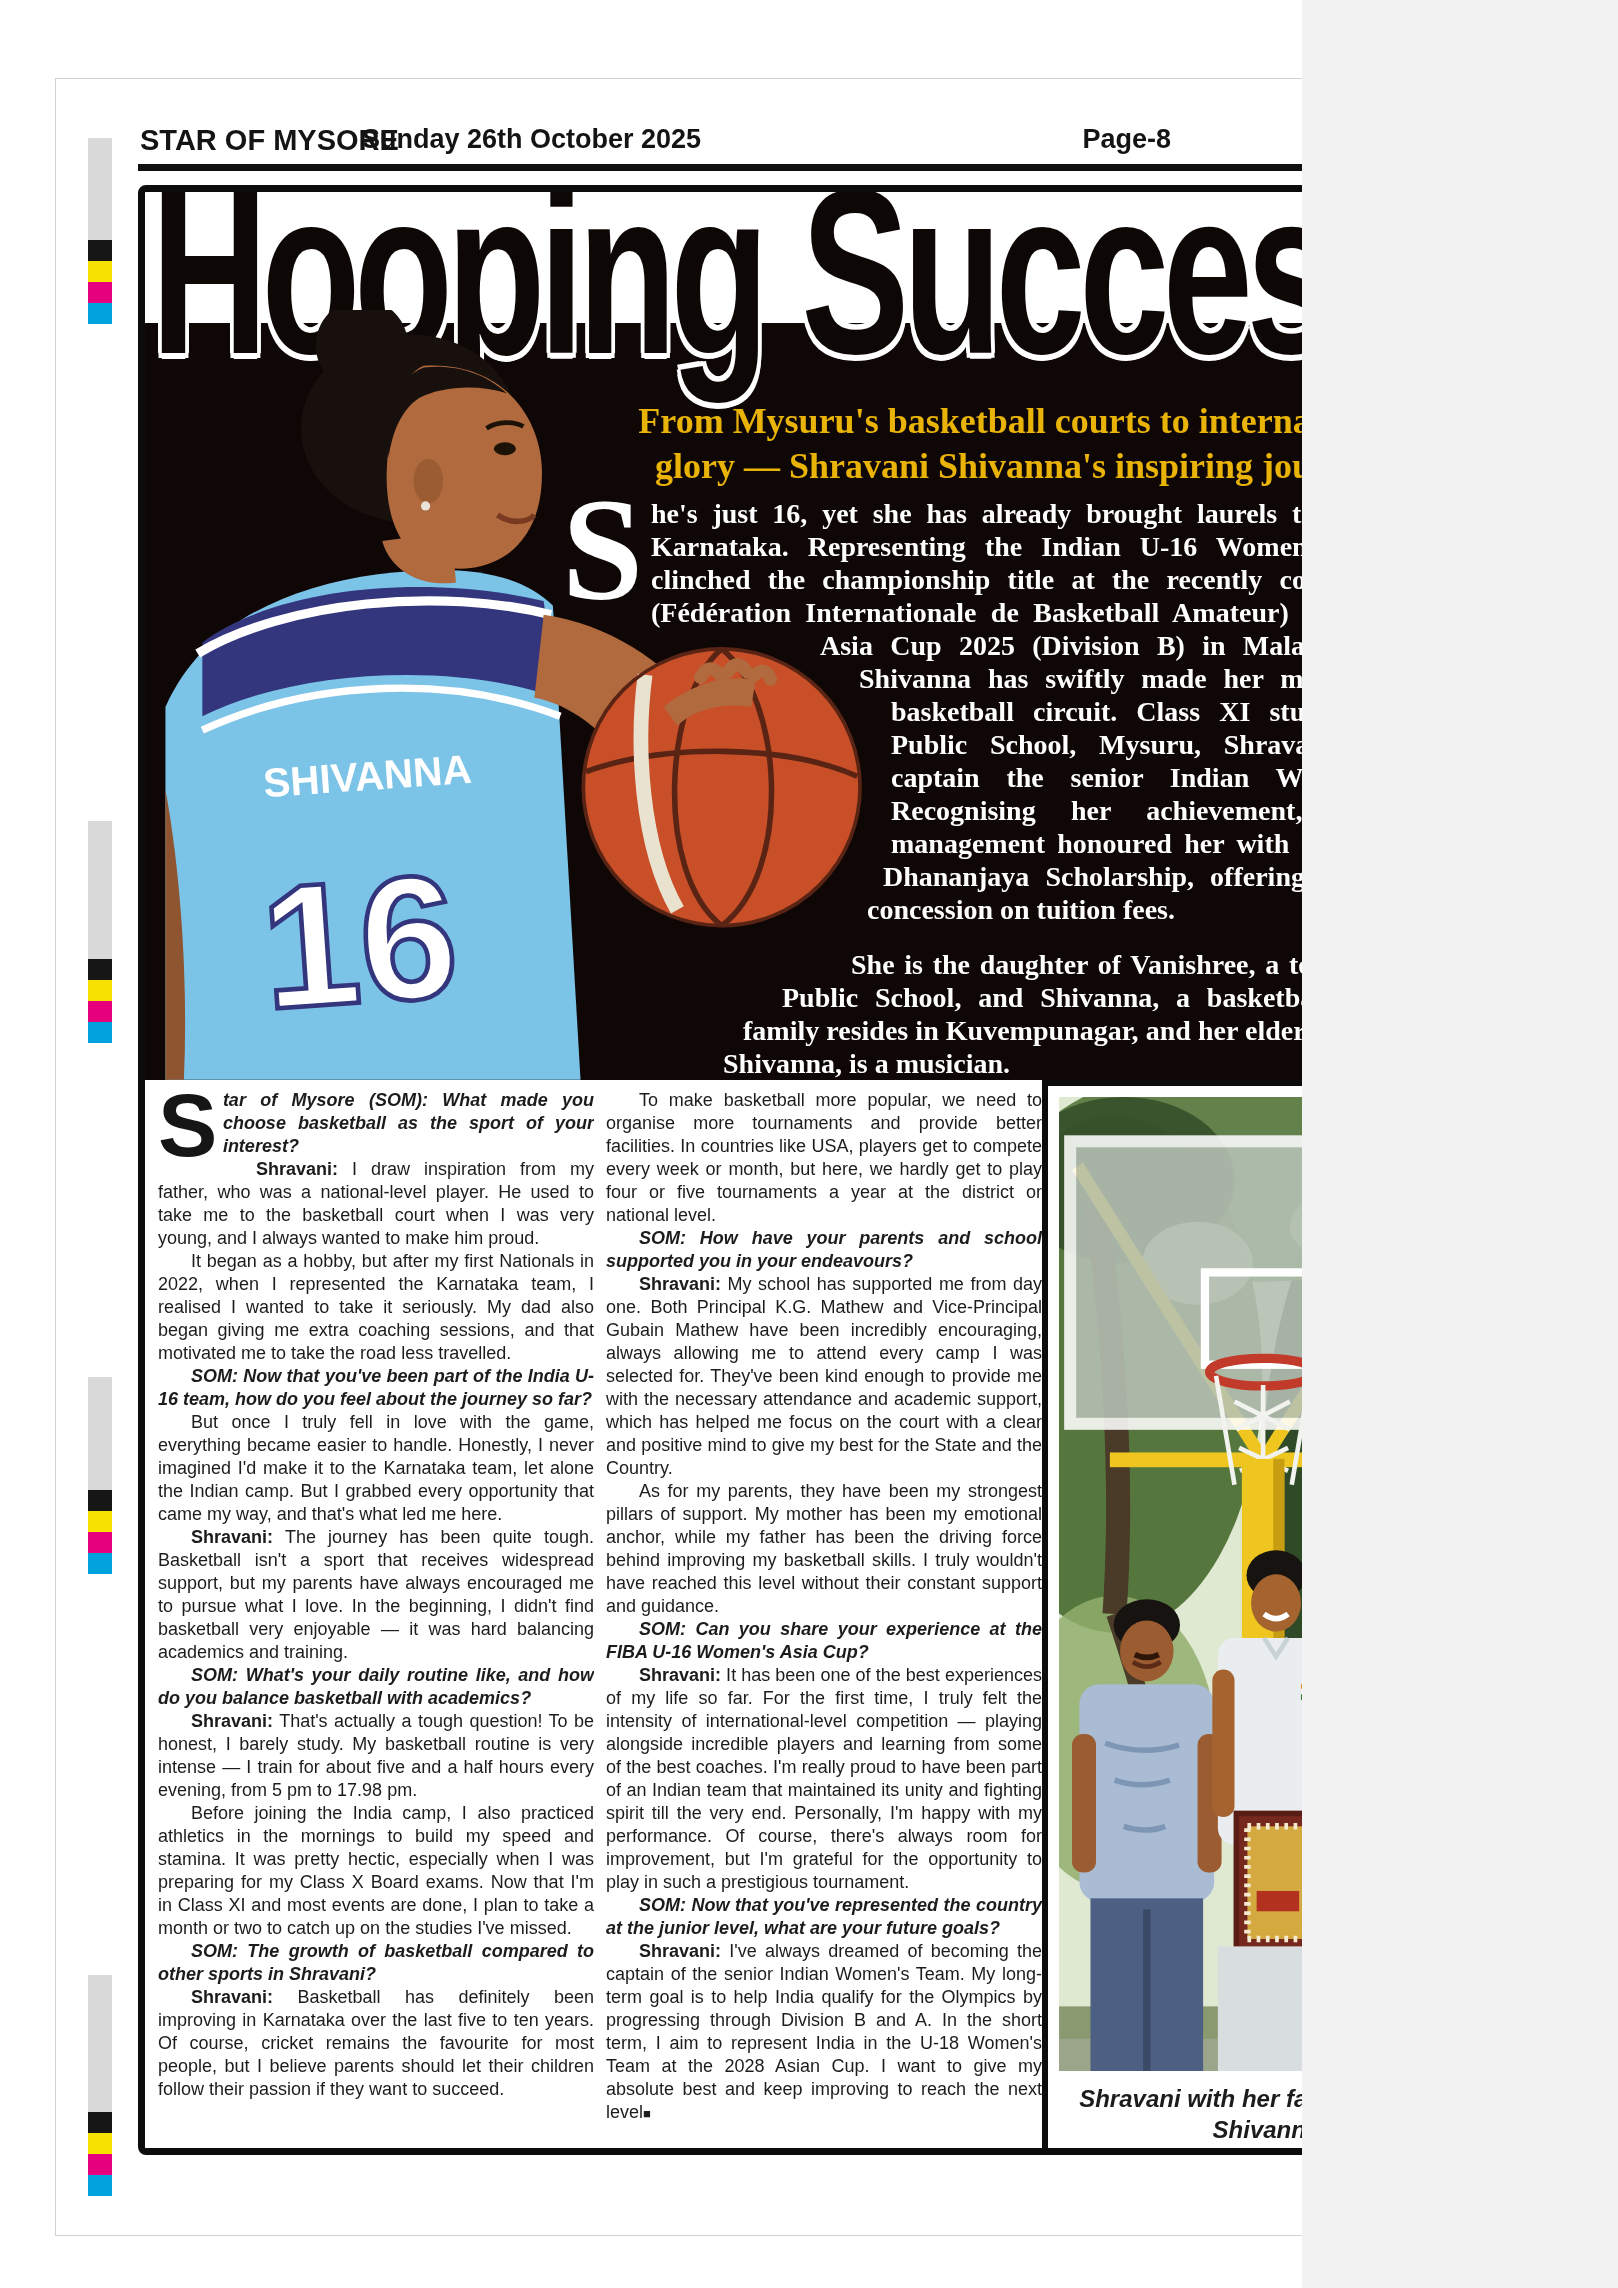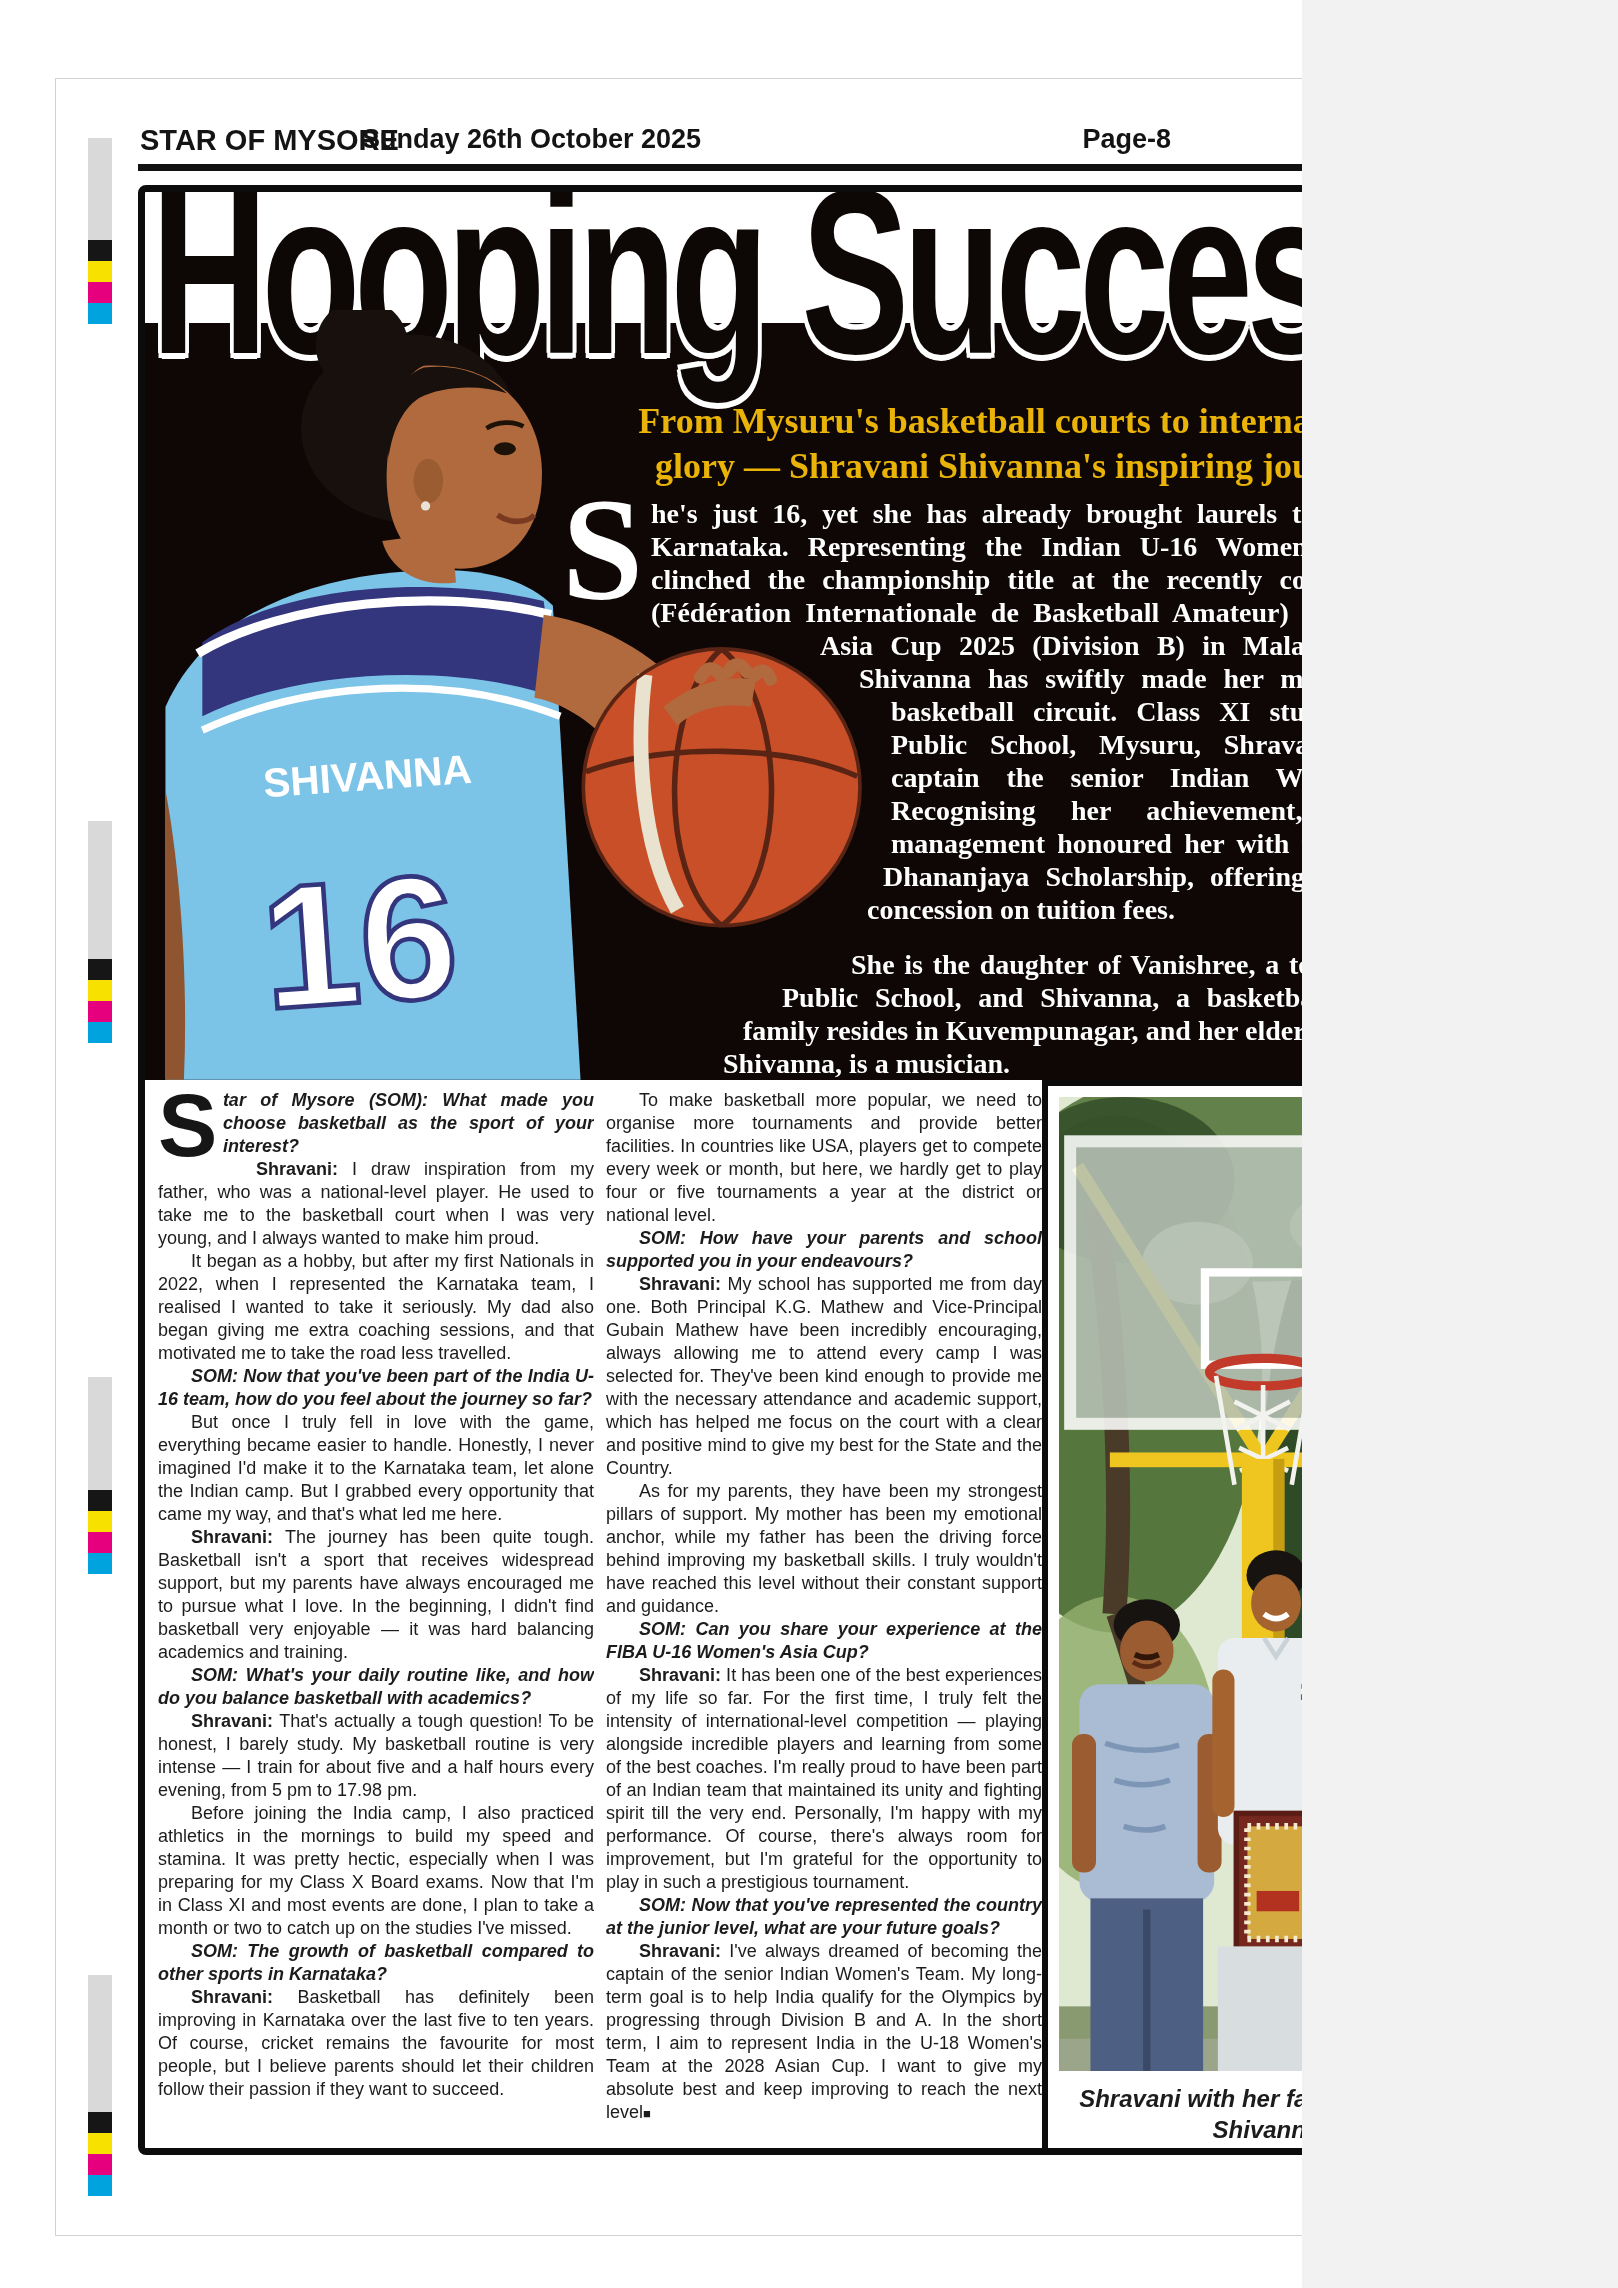--- a/index.html
+++ b/index.html
@@ -183,21 +183,21 @@
       <div class="col col1">
         <p class="leadq"><span class="dropS2">S</span><span>tar of Mysore (SOM): What made you choose basketball as the sport of your interest?</span></p>
         <p><span class="speaker">Shravani:</span><span> I draw inspiration from my father, who was a national-level player. He used to take me to the basketball court when I was very young, and I always wanted to make him proud.</span></p>
         <p>It began as a hobby, but after my first Nationals in 2022, when I represented the Karnataka team, I realised I wanted to take it seriously. My dad also began giving me extra coaching sessions, and that motivated me to take the road less travelled.</p>
         <p class="q">SOM: Now that you've been part of the India U-16 team, how do you feel about the journey so far?</p>
         <p>But once I truly fell in love with the game, everything became easier to handle. Honestly, I never imagined I'd make it to the Karnataka team, let alone the Indian camp. But I grabbed every opportunity that came my way, and that's what led me here.</p>
         <p><span class="speaker">Shravani:</span><span> The journey has been quite tough. Basketball isn't a sport that receives widespread support, but my parents have always encouraged me to pursue what I love. In the beginning, I didn't find basketball very enjoyable — it was hard balancing academics and training.</span></p>
         <p class="q">SOM: What's your daily routine like, and how do you balance basketball with academics?</p>
         <p><span class="speaker">Shravani:</span><span> That's actually a tough question! To be honest, I barely study. My basketball routine is very intense — I train for about five and a half hours every evening, from 5 pm to 17.98 pm.</span></p>
         <p>Before joining the India camp, I also practiced athletics in the mornings to build my speed and stamina. It was pretty hectic, especially when I was preparing for my Class X Board exams. Now that I'm in Class XI and most events are done, I plan to take a month or two to catch up on the studies I've missed.</p>
-        <p class="q">SOM: The growth of basketball compared to other sports in Karnataka?</p>
+        <p class="q">SOM: The growth of basketball compared to other sports in Shravani?</p>
         <p><span class="speaker">Shravani:</span><span> Basketball has definitely been improving in Karnataka over the last five to ten years. Of course, cricket remains the favourite for most people, but I believe parents should let their children follow their passion if they want to succeed.</span></p>
       </div>
 
       <div class="col col2">
         <p>To make basketball more popular, we need to organise more tournaments and provide better facilities. In countries like USA, players get to compete every week or month, but here, we hardly get to play four or five tournaments a year at the district or national level.</p>
         <p class="q">SOM: How have your parents and school supported you in your endeavours?</p>
         <p><span class="speaker">Shravani:</span><span> My school has supported me from day one. Both Principal K.G. Mathew and Vice-Principal Gubain Mathew have been incredibly encouraging, always allowing me to attend every camp I was selected for. They've been kind enough to provide me with the necessary attendance and academic support, which has helped me focus on the court with a clear and positive mind to give my best for the State and the Country.</span></p>
         <p>As for my parents, they have been my strongest pillars of support. My mother has been my emotional anchor, while my father has been the driving force behind improving my basketball skills. I truly wouldn't have reached this level without their constant support and guidance.</p>
         <p class="q">SOM: Can you share your experience at the FIBA U-16 Women's Asia Cup?</p>
         <p><span class="speaker">Shravani:</span><span> It has been one of the best experiences of my life so far. For the first time, I truly felt the intensity of international-level competition — playing alongside incredible players and learning from some of the best coaches. I'm really proud to have been part of an Indian team that maintained its unity and fighting spirit till the very end. Personally, I'm happy with my performance. Of course, there's always room for improvement, but I'm grateful for the opportunity to play in such a prestigious tournament.</span></p>

